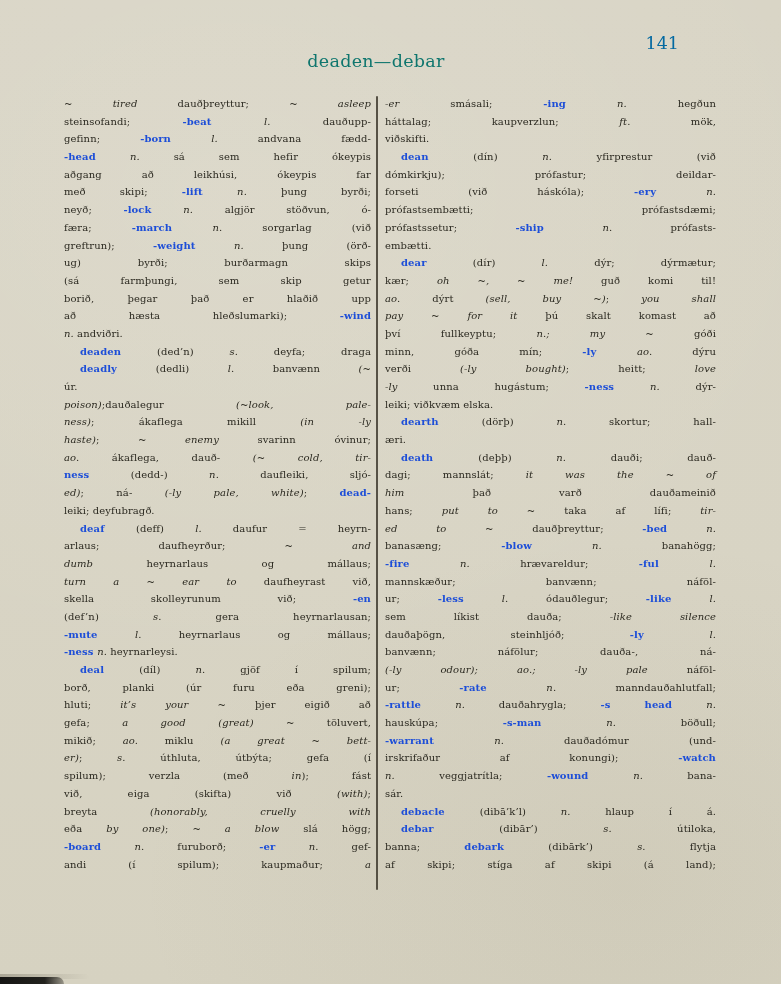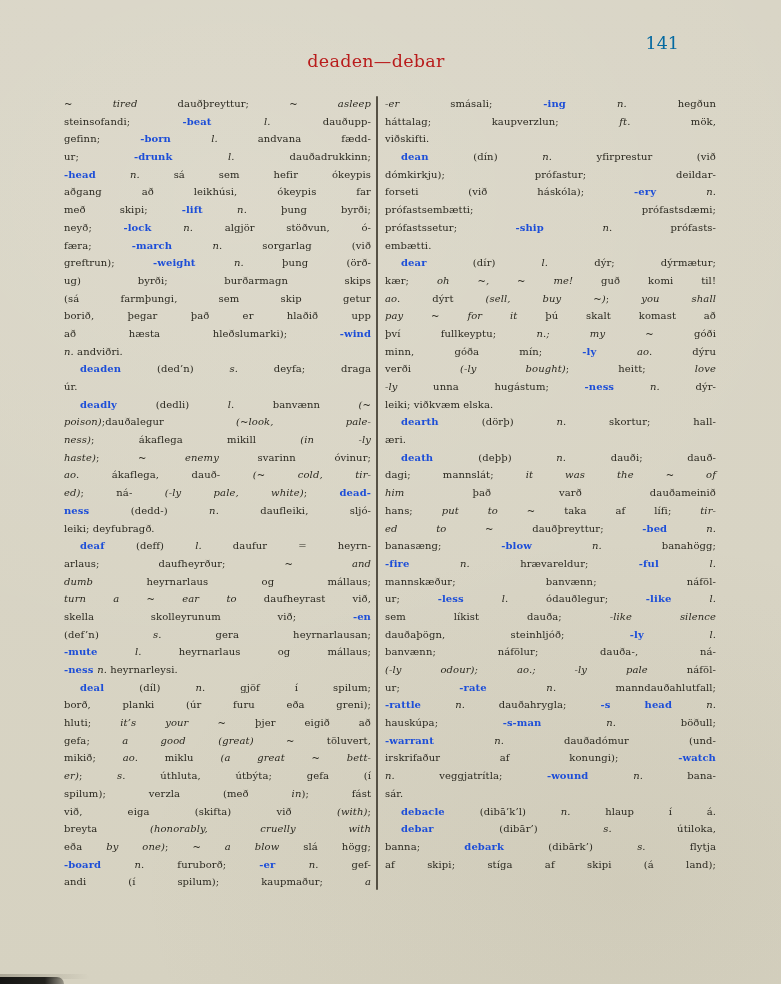--- a/index.html
+++ b/index.html
@@ -16,21 +16,21 @@
     background:
       radial-gradient(ellipse 900px 700px at 30% 20%, rgba(255,255,250,0.10), rgba(0,0,0,0) 70%),
       radial-gradient(ellipse 700px 500px at 80% 90%, rgba(120,110,80,0.07), rgba(0,0,0,0) 70%),
       linear-gradient(180deg, #d9d5c6 0%, #d8d4c4 60%, #d6d2c1 100%);
   }
   .running-head {
     position: absolute; top: 51px; left: 0; width: 752px;
     text-align: center;
     font-size: 17.5px; line-height: 20px;
     letter-spacing: 0.3px;
-    color: #b91c1c;
+    color: #0f766e;
   }
   .page-number {
     position: absolute; top: 33px; right: 102px;
     font-size: 17.5px; line-height: 20px;
     color: #0369a1;
   }
   .column {
     position: absolute; top: 95px;
     font-size: 10px;
     letter-spacing: 0.1px;
@@ -75,41 +75,40 @@
 <div id="paper"></div>
 
 <div class="running-head">deaden—debar</div>
 
 <div class="page-number">141</div>
 
 <div class="column" id="col-left">
     <div class="line"><span class="seg-r">~ </span><span class="seg-i">tired</span><span class="seg-r"> dauðþreyttur; ~ </span><span class="seg-i">asleep</span></div>
     <div class="line"><span class="seg-r">steinsofandi; </span><span class="seg-b">-beat </span><span class="seg-i">l.</span><span class="seg-r"> dauðupp-</span></div>
     <div class="line"><span class="seg-r">gefinn; </span><span class="seg-b">-born </span><span class="seg-i">l.</span><span class="seg-r"> andvana fædd-</span></div>
-    <div class="line"><span class="seg-r">ur; </span><span class="seg-b">-drunk </span><span class="seg-i">l.</span><span class="seg-r"> dauðadrukkinn;</span></div>
     <div class="line"><span class="seg-b">-head </span><span class="seg-i">n.</span><span class="seg-r"> sá sem hefir ókeypis</span></div>
     <div class="line"><span class="seg-r">aðgang að leikhúsi, ókeypis far</span></div>
     <div class="line"><span class="seg-r">með skipi; </span><span class="seg-b">-lift </span><span class="seg-i">n.</span><span class="seg-r"> þung byrði;</span></div>
     <div class="line"><span class="seg-r">neyð; </span><span class="seg-b">-lock </span><span class="seg-i">n.</span><span class="seg-r"> algjör stöðvun, ó-</span></div>
     <div class="line"><span class="seg-r">færa; </span><span class="seg-b">-march </span><span class="seg-i">n.</span><span class="seg-r"> sorgarlag (við</span></div>
     <div class="line"><span class="seg-r">greftrun); </span><span class="seg-b">-weight </span><span class="seg-i">n.</span><span class="seg-r"> þung (örð-</span></div>
     <div class="line"><span class="seg-r">ug) byrði; burðarmagn skips</span></div>
     <div class="line"><span class="seg-r">(sá farmþungi, sem skip getur</span></div>
     <div class="line"><span class="seg-r">borið, þegar það er hlaðið upp</span></div>
     <div class="line"><span class="seg-r">að hæsta hleðslumarki); </span><span class="seg-b">-wind</span></div>
     <div class="line end"><span class="seg-i">n.</span><span class="seg-r"> andviðri.</span></div>
     <div class="line ind"><span class="seg-b">deaden </span><span class="seg-r">(ded’n) </span><span class="seg-i">s.</span><span class="seg-r"> deyfa; draga</span></div>
+    <div class="line ind"><span class="seg-b">deadly </span><span class="seg-r">(dedli) </span><span class="seg-i">l.</span><span class="seg-r"> banvænn </span><span class="seg-i">(~</span></div>
     <div class="line end"><span class="seg-r">úr.</span></div>
-    <div class="line ind"><span class="seg-b">deadly </span><span class="seg-r">(dedli) </span><span class="seg-i">l.</span><span class="seg-r"> banvænn </span><span class="seg-i">(~</span></div>
     <div class="line"><span class="seg-i">poison)</span><span class="seg-r">;dauðalegur </span><span class="seg-i">(~look, pale-</span></div>
     <div class="line"><span class="seg-i">ness)</span><span class="seg-r">; ákaflega mikill </span><span class="seg-i">(in -ly</span></div>
     <div class="line"><span class="seg-i">haste)</span><span class="seg-r">; ~ </span><span class="seg-i">enemy</span><span class="seg-r"> svarinn óvinur;</span></div>
     <div class="line"><span class="seg-i">ao.</span><span class="seg-r"> ákaflega, dauð- </span><span class="seg-i">(~ cold, tir-</span></div>
+    <div class="line"><span class="seg-b">ness </span><span class="seg-r">(dedd-) </span><span class="seg-i">n.</span><span class="seg-r"> daufleiki, sljó-</span></div>
     <div class="line"><span class="seg-i">ed)</span><span class="seg-r">; ná- </span><span class="seg-i">(-ly pale, white)</span><span class="seg-r">; </span><span class="seg-b">dead-</span></div>
-    <div class="line"><span class="seg-b">ness </span><span class="seg-r">(dedd-) </span><span class="seg-i">n.</span><span class="seg-r"> daufleiki, sljó-</span></div>
     <div class="line end"><span class="seg-r">leiki; deyfubragð.</span></div>
     <div class="line ind"><span class="seg-b">deaf </span><span class="seg-r">(deff) </span><span class="seg-i">l.</span><span class="seg-r"> daufur = heyrn-</span></div>
     <div class="line"><span class="seg-r">arlaus; daufheyrður; ~ </span><span class="seg-i">and</span></div>
     <div class="line"><span class="seg-i">dumb</span><span class="seg-r"> heyrnarlaus og mállaus;</span></div>
     <div class="line"><span class="seg-i">turn a ~ ear to</span><span class="seg-r"> daufheyrast við,</span></div>
     <div class="line"><span class="seg-r">skella skolleyrunum við; </span><span class="seg-b">-en</span></div>
     <div class="line"><span class="seg-r">(def’n) </span><span class="seg-i">s.</span><span class="seg-r"> gera heyrnarlausan;</span></div>
     <div class="line"><span class="seg-b">-mute </span><span class="seg-i">l.</span><span class="seg-r"> heyrnarlaus og mállaus;</span></div>
     <div class="line end"><span class="seg-b">-ness </span><span class="seg-i">n.</span><span class="seg-r"> heyrnarleysi.</span></div>
     <div class="line ind"><span class="seg-b">deal </span><span class="seg-r">(díl) </span><span class="seg-i">n.</span><span class="seg-r"> gjöf í spilum;</span></div>

